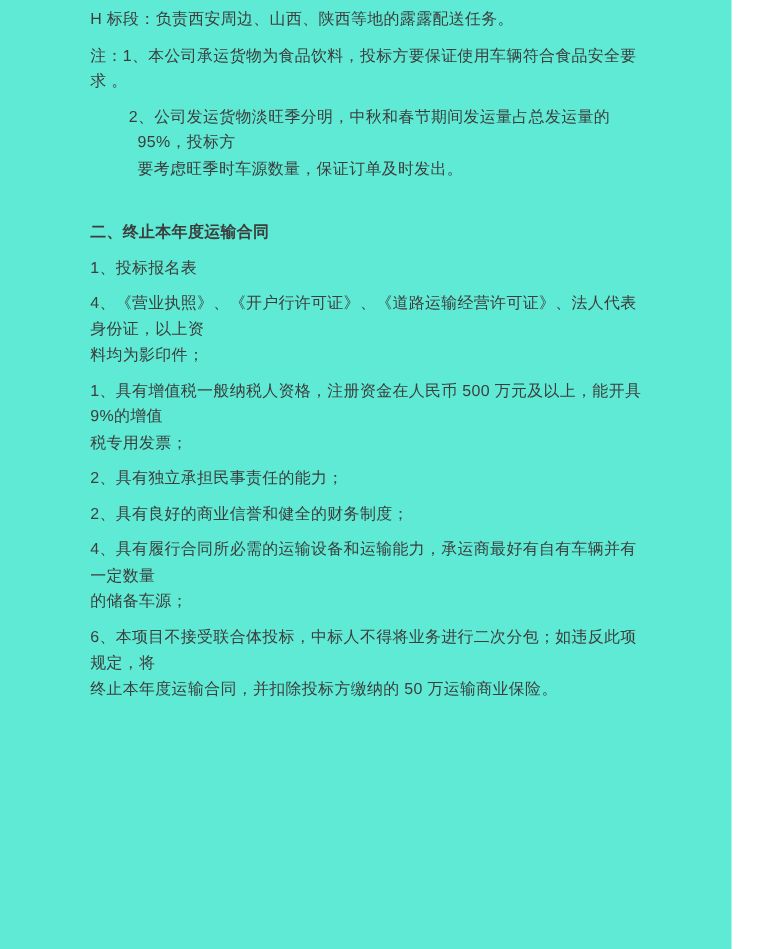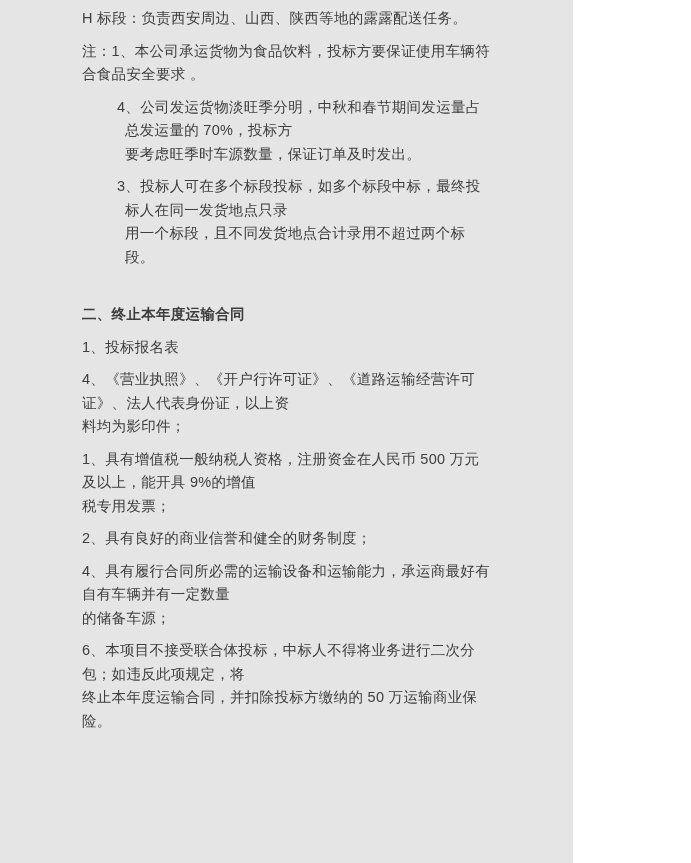--- a/index.html
+++ b/index.html
@@ -2,23 +2,23 @@
 <html><head>
 <meta charset="utf-8">
 <style>
   html, body {
     margin: 0;
     padding: 0;
     background: #ffffff;
   }
   .page {
     position: relative;
-    width: 573px;
+    width: 665px;
     height: 863px;
-    background: #e5e5e5;
+    background: #5eead4;
     overflow: hidden;
     font-family: "Liberation Sans", "DejaVu Sans", sans-serif;
   }
   .content {
     padding: 7px 80px 0 82px;
     color: #3d3d3d;
     font-size: 14.5px;
     line-height: 23.5px;
     letter-spacing: 0.3px;
   }
@@ -38,32 +38,31 @@
     text-indent: -8px;
   }
 </style>
 </head>
 <body>
 
 <div class="page">
   <div class="content">
     <p>H 标段：负责西安周边、山西、陕西等地的露露配送任务。</p>
     <p>注：1、本公司承运货物为食品饮料，投标方要保证使用车辆符合食品安全要求 。</p>
-    <p class="sub">4、公司发运货物淡旺季分明，中秋和春节期间发运量占总发运量的 70%，投标方
+    <p class="sub">2、公司发运货物淡旺季分明，中秋和春节期间发运量占总发运量的 95%，投标方
 要考虑旺季时车源数量，保证订单及时发出。</p>
-    <p class="sub">3、投标人可在多个标段投标，如多个标段中标，最终投标人在同一发货地点只录
-用一个标段，且不同发货地点合计录用不超过两个标段。</p>
 
     <p class="heading gap-before">二、终止本年度运输合同</p>
     <p>1、投标报名表</p>
     <p>4、《营业执照》、《开户行许可证》、《道路运输经营许可证》、法人代表身份证，以上资
 料均为影印件；</p>
 
     <p>1、具有增值税一般纳税人资格，注册资金在人民币 500 万元及以上，能开具 9%的增值
 税专用发票；</p>
+    <p>2、具有独立承担民事责任的能力；</p>
     <p>2、具有良好的商业信誉和健全的财务制度；</p>
     <p>4、具有履行合同所必需的运输设备和运输能力，承运商最好有自有车辆并有一定数量
 的储备车源；</p>
     <p>6、本项目不接受联合体投标，中标人不得将业务进行二次分包；如违反此项规定，将
 终止本年度运输合同，并扣除投标方缴纳的 50 万运输商业保险。</p>
 
   </div>
 </div>
 
 </body></html>

